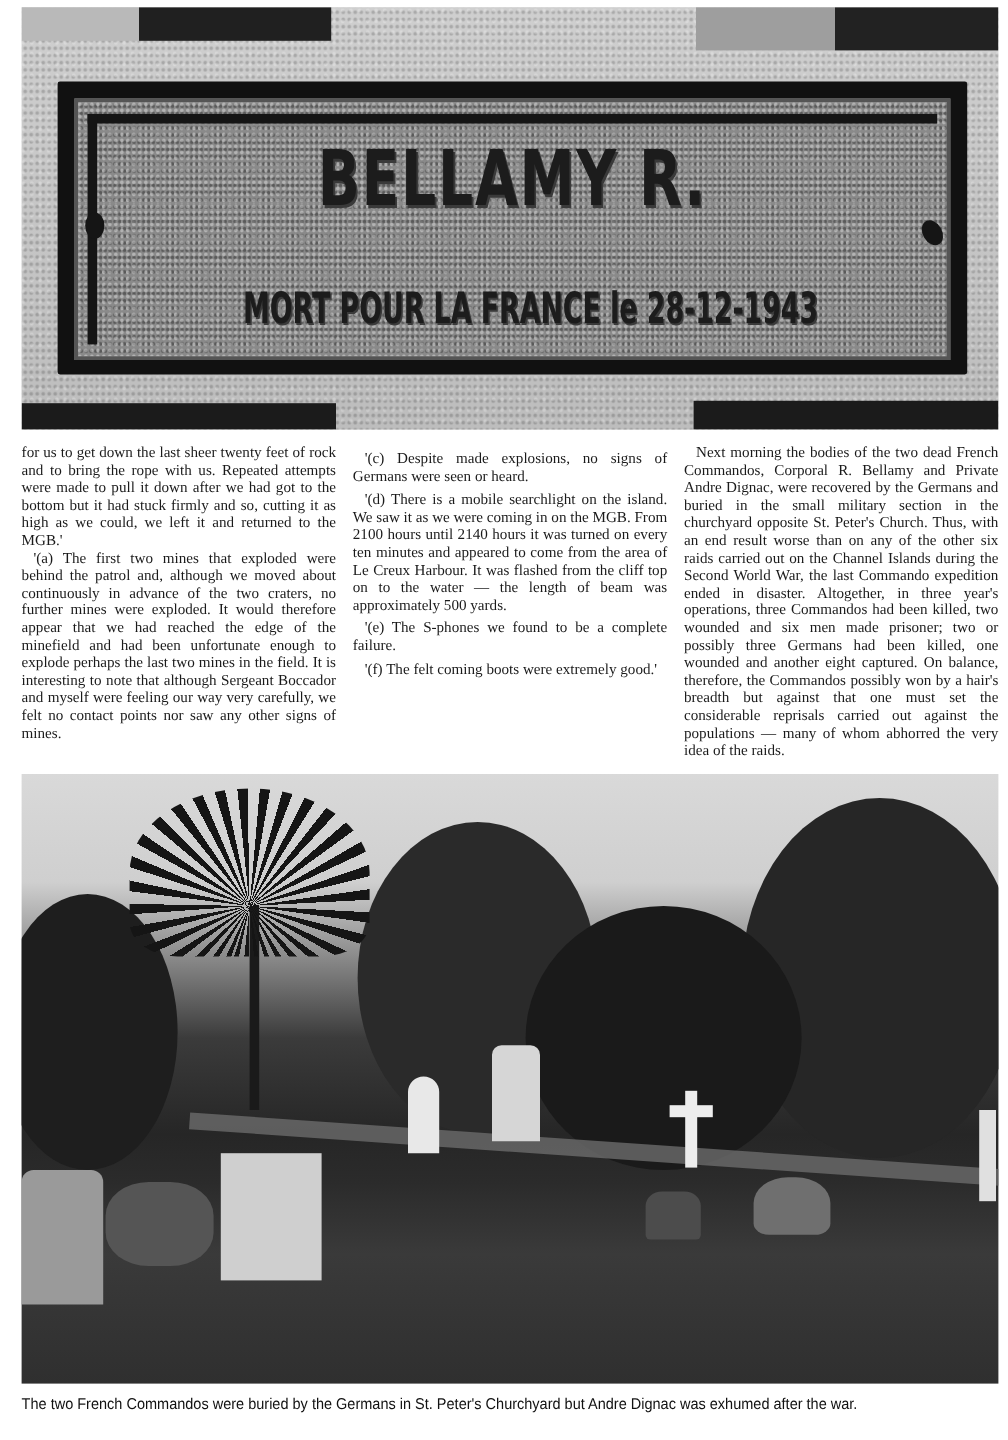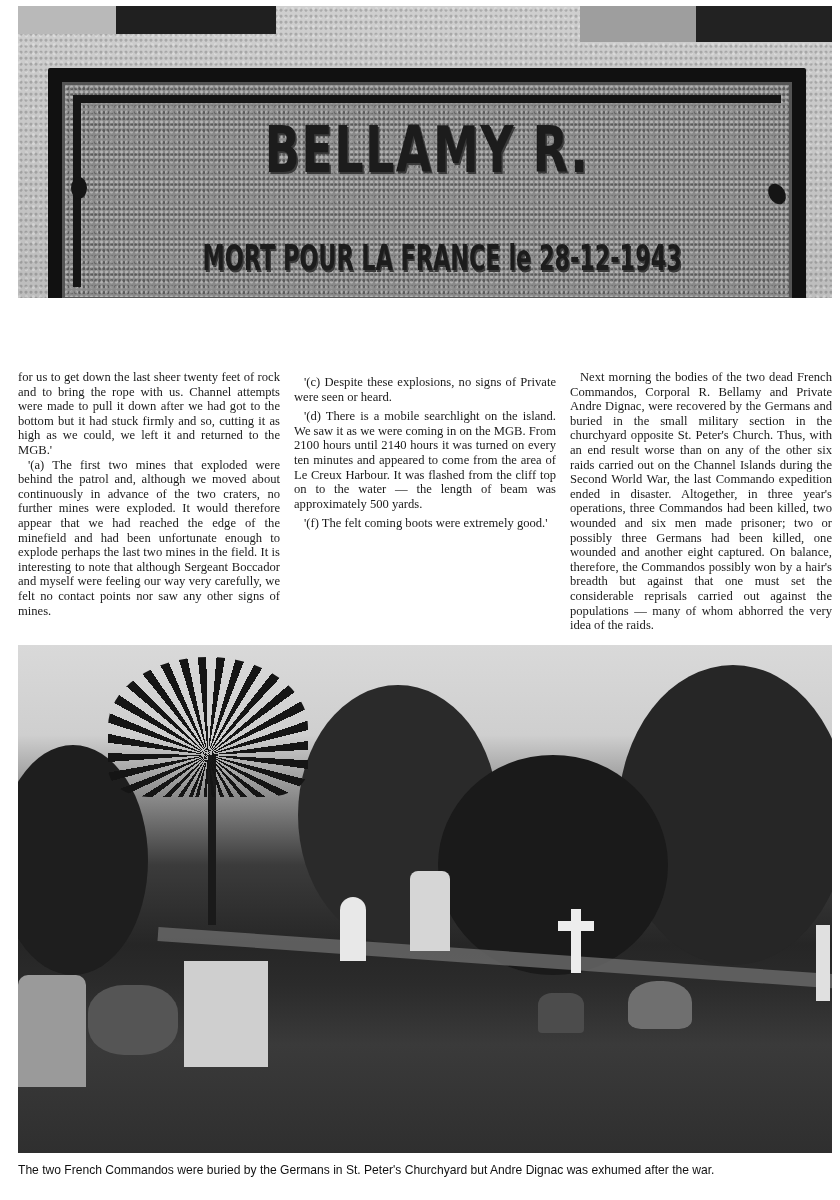--- a/index.html
+++ b/index.html
@@ -1,20 +1,20 @@
 <!DOCTYPE html>
 <html><head>
 <meta charset="utf-8">
 <style>
   html, body { margin: 0; padding: 0; background: #ffffff; }
   body { width: 840px; height: 1200px; position: relative; overflow: hidden; font-family: "Liberation Serif", serif; color: #1a1a1a; }
 
   
   .photo-top {
-    position: absolute; left: 18px; top: 6px; width: 814px; height: 292px;
+    position: absolute; left: 18px; top: 6px; width: 814px; height: 352px;
     background:
       radial-gradient(circle at 20% 30%, rgba(255,255,255,0.25) 0 1px, transparent 2px) 0 0/7px 9px,
       radial-gradient(circle at 60% 70%, rgba(0,0,0,0.18) 0 1px, transparent 2px) 0 0/5px 6px,
       linear-gradient(180deg, #cfcfcf, #bdbdbd);
     overflow: hidden;
   }
   .bg-block { position: absolute; background: #1b1b1b; }
   .bg-block.tl { left: 0; top: 0; width: 258px; height: 28px; background: linear-gradient(90deg,#b9b9b9 0 38%, #202020 38% 100%); }
   .bg-block.tr { left: 562px; top: 0; width: 252px; height: 36px; background: linear-gradient(90deg,#9e9e9e 0 46%, #222 46% 100%); }
   .bg-block.bl { left: 0; top: 330px; width: 262px; height: 22px; }
@@ -110,26 +110,27 @@
     <div class="plaque-inner-border"></div>
     <div class="rivet left"></div>
     <div class="rivet right"></div>
     <div class="plaque-name">BELLAMY  R.</div>
     <div class="plaque-epitaph">MORT POUR LA FRANCE le 28-12-1943</div>
   </div>
 </div>
 
 <div class="columns">
   <div class="col">
-    <p>for us to get down the last sheer twenty feet of rock and to bring the rope with us. Channel attempts were made to pull it down after we had got to the bottom but it had stuck firmly and so, cutting it as high as we could, we left it and returned to the MGB.'</p>
+    <p>for us to get down the last sheer twenty feet of rock and to bring the rope with us. Repeated attempts were made to pull it down after we had got to the bottom but it had stuck firmly and so, cutting it as high as we could, we left it and returned to the MGB.'</p>
     <p class="indent">'(a) The first two mines that exploded were behind the patrol and, although we moved about continuously in advance of the two craters, no further mines were exploded. It would therefore appear that we had reached the edge of the minefield and had been unfortunate enough to explode perhaps the last two mines in the field. It is interesting to note that although Sergeant Boccador and myself were feeling our way very carefully, we felt no contact points nor saw any other signs of mines.</p>
   </div>
   <div class="col">
-    <p class="indent gap">'(c) Despite these explosions, no signs of Private were seen or heard.</p>
+    <p class="indent gap">'(c) Despite made explosions, no signs of Germans were seen or heard.</p>
     <p class="indent gap">'(d) There is a mobile searchlight on the island. We saw it as we were coming in on the MGB. From 2100 hours until 2140 hours it was turned on every ten minutes and appeared to come from the area of Le Creux Harbour. It was flashed from the cliff top on to the water — the length of beam was approximately 500 yards.</p>
+    <p class="indent gap">'(e) The S-phones we found to be a complete failure.</p>
     <p class="indent gap">'(f) The felt coming boots were extremely good.'</p>
   </div>
   <div class="col italic">
     <p class="indent">Next morning the bodies of the two dead French Commandos, Corporal R. Bellamy and Private Andre Dignac, were recovered by the Germans and buried in the small military section in the churchyard opposite St. Peter's Church. Thus, with an end result worse than on any of the other six raids carried out on the Channel Islands during the Second World War, the last Commando expedition ended in disaster. Altogether, in three year's operations, three Commandos had been killed, two wounded and six men made prisoner; two or possibly three Germans had been killed, one wounded and another eight captured. On balance, therefore, the Commandos possibly won by a hair's breadth but against that one must set the considerable reprisals carried out against the populations — many of whom abhorred the very idea of the raids.</p>
   </div>
 </div>
 
 <div class="photo-bottom">
   <div class="tree t2"></div>
   <div class="tree t4"></div>

